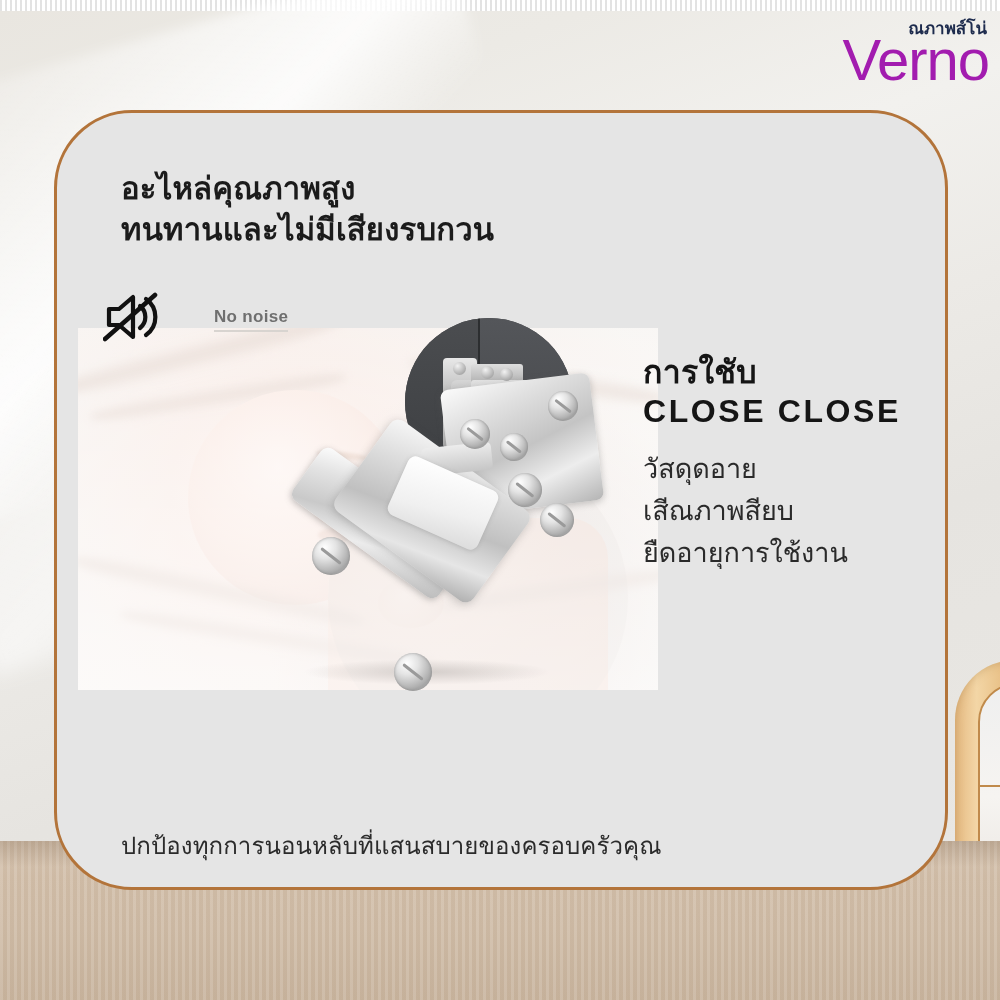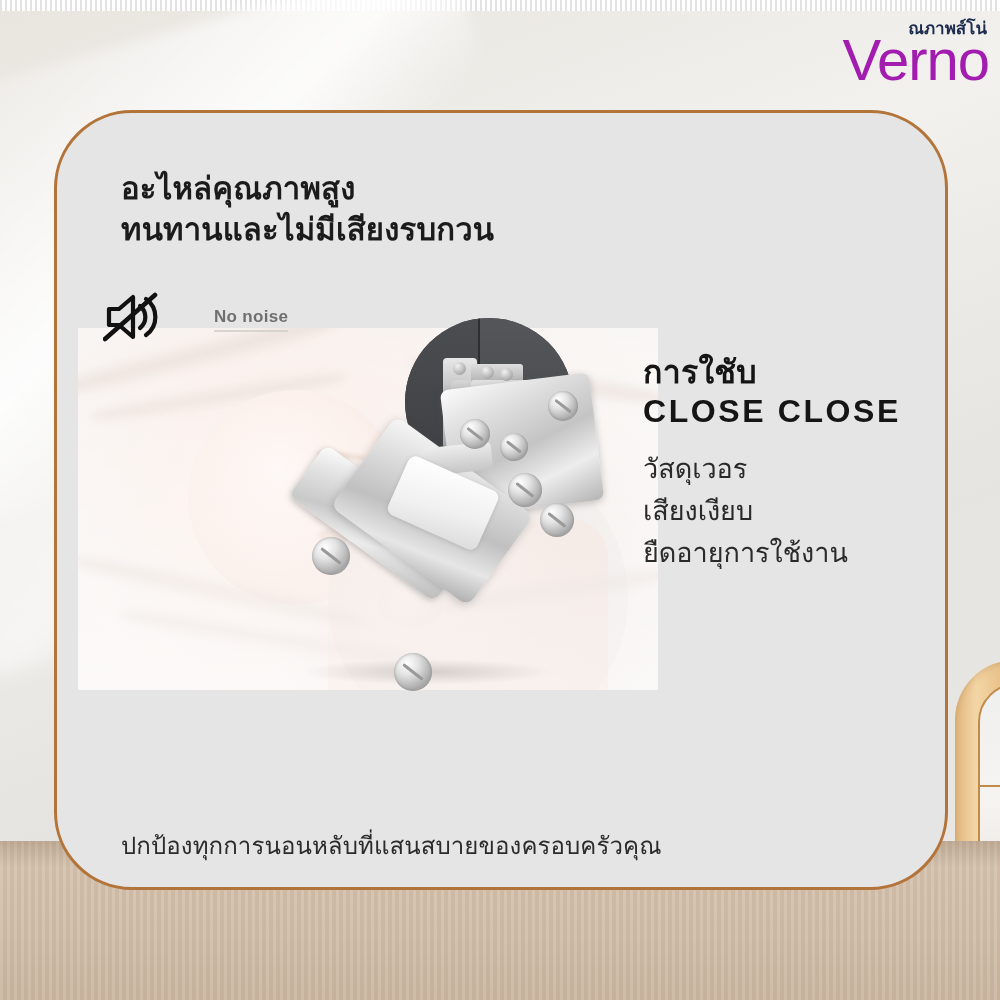--- a/index.html
+++ b/index.html
@@ -332,22 +332,22 @@
       <div class="hg screw s1"></div>
       <div class="hg screw s2"></div>
     </div>
 
     <div class="rtext">
       <div class="rtitle">
         <div>การใชับ</div>
         <div class="en">CLOSE CLOSE</div>
       </div>
       <div class="rlist">
-        <div>วัสดุเวอร</div>
-        <div>เสียงเงียบ</div>
+        <div>วัสดุดอาย</div>
+        <div>เสีณภาพสียบ</div>
         <div>ยืดอายุการใช้งาน</div>
       </div>
     </div>
 
     <div class="caption">ปกป้องทุกการนอนหลับที่แสนสบายของครอบครัวคุณ</div>
 
   </div>
 </div>
 
 </body></html>

